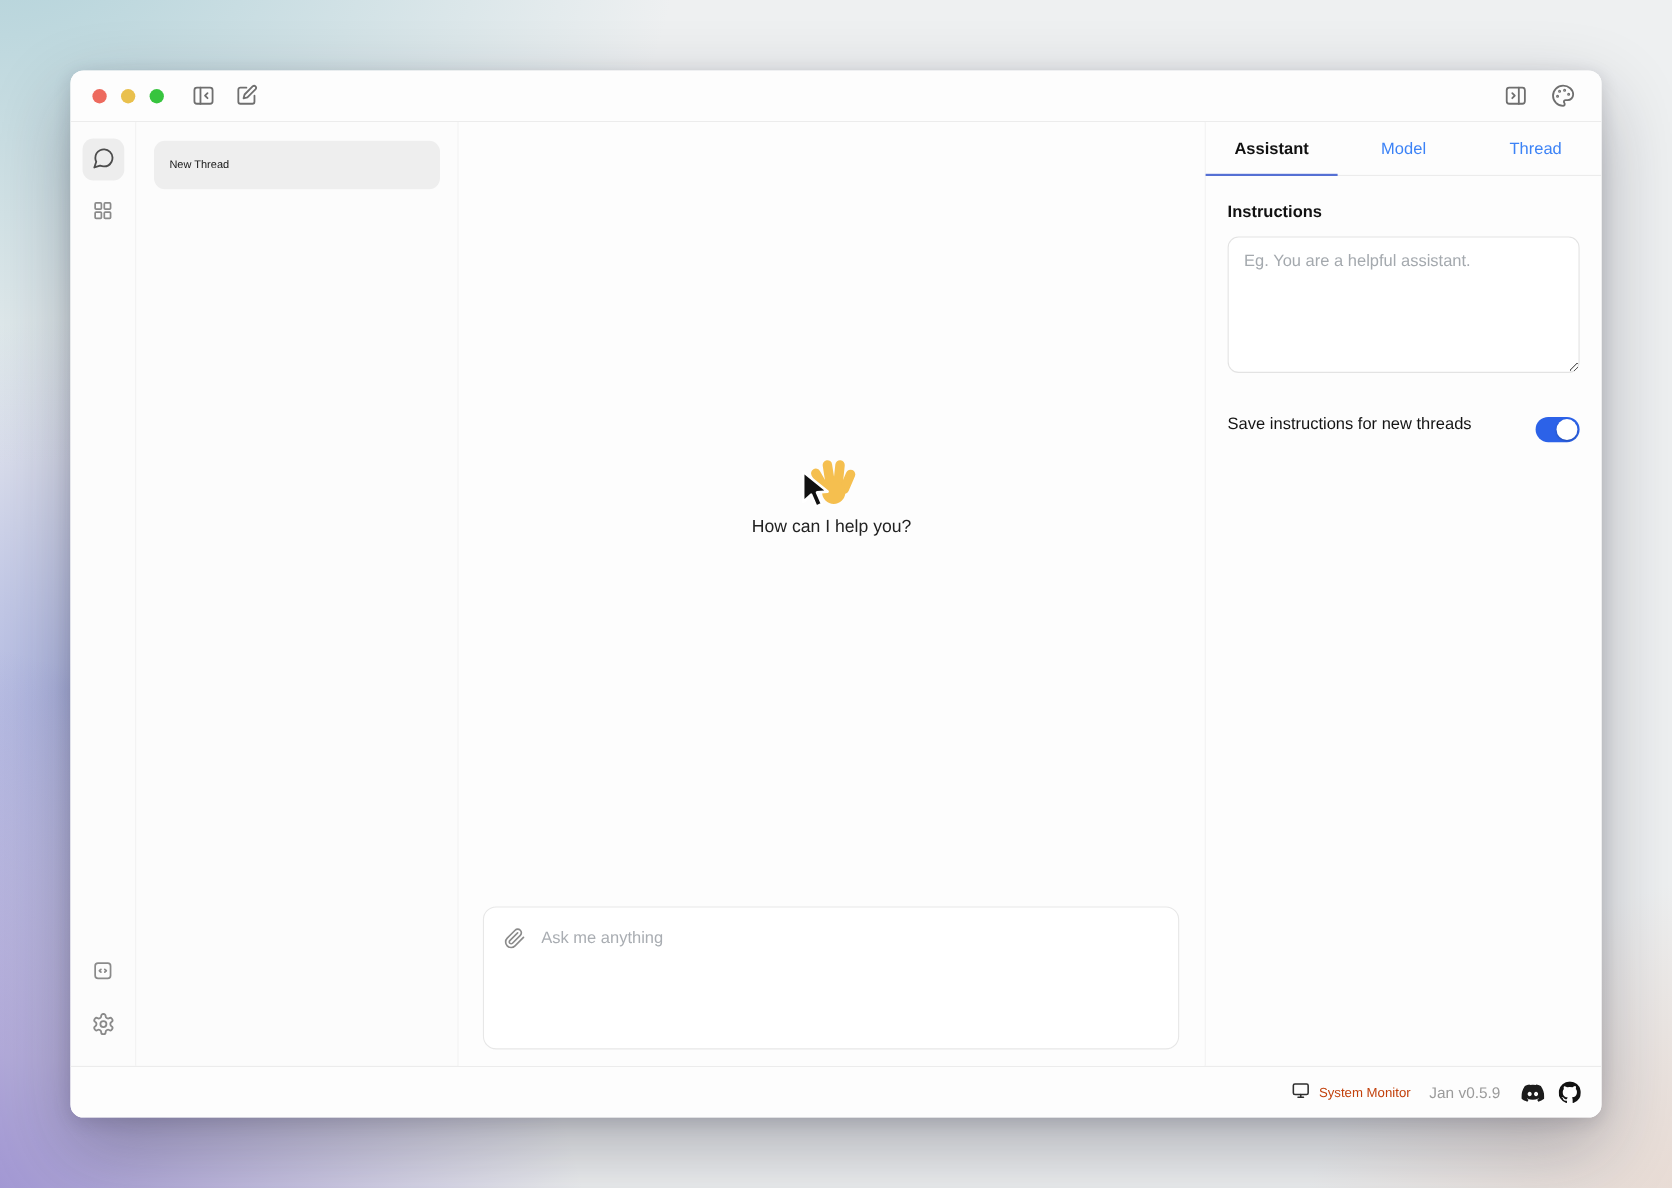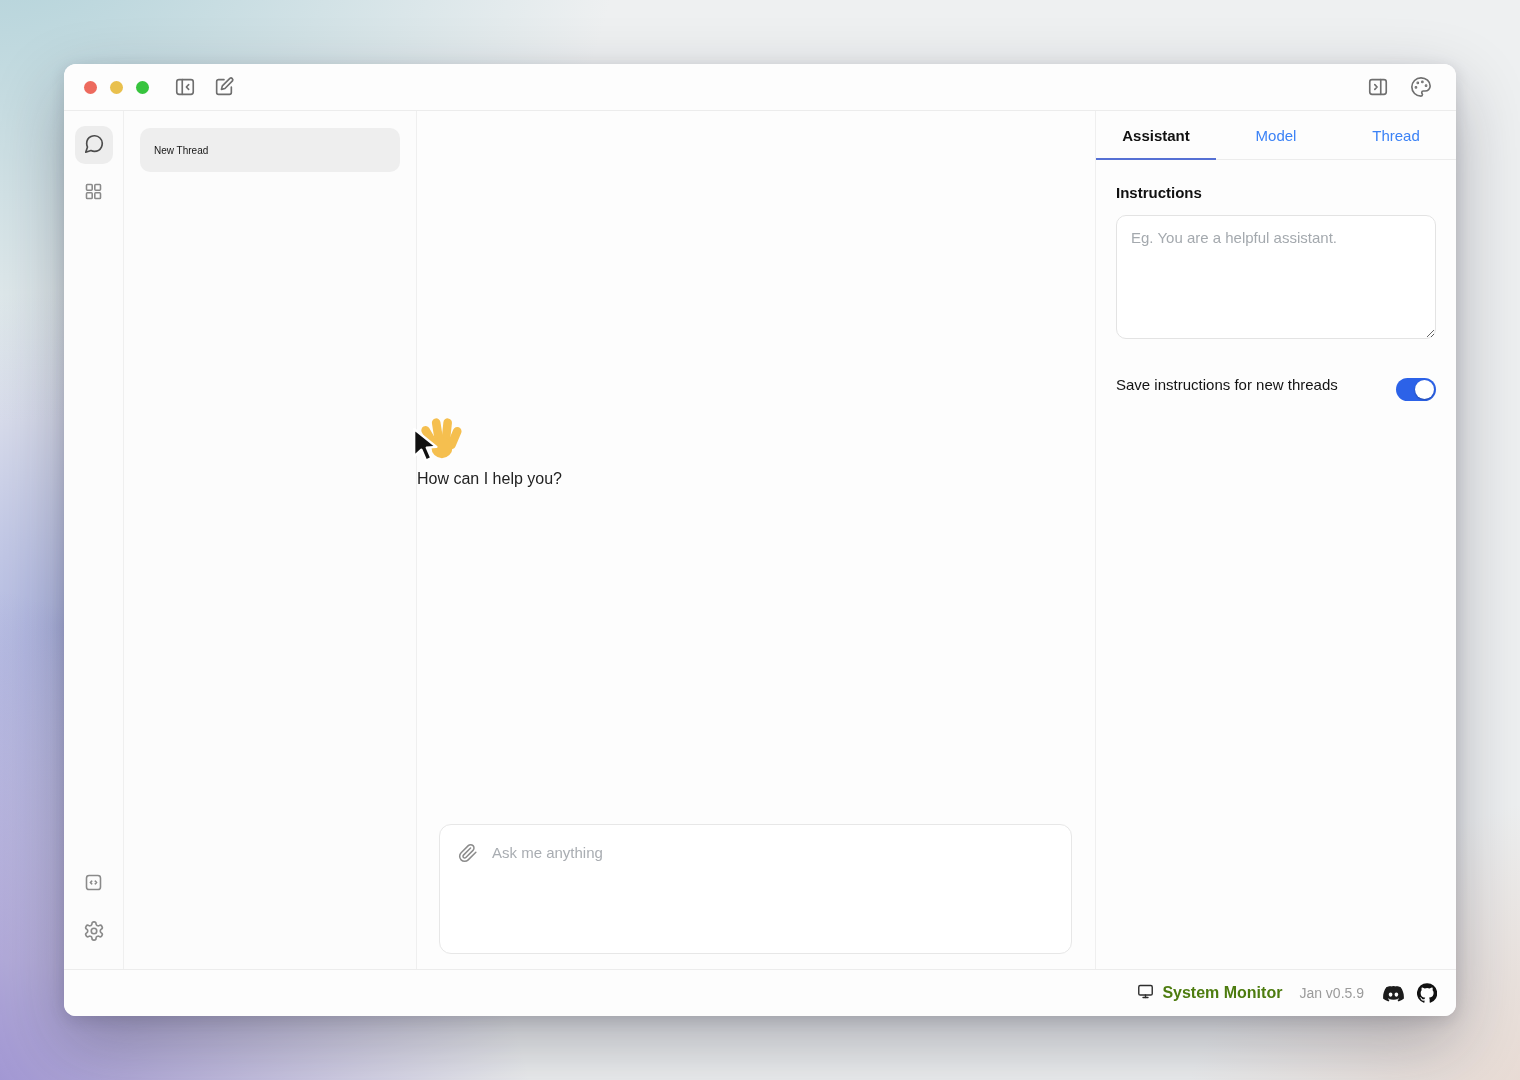--- a/index.html
+++ b/index.html
@@ -57,21 +57,21 @@
   .threads{
     width:260px;flex:0 0 260px;border-right:1px solid #efefef;background:#fcfcfc;
     padding:17px 16px;
   }
   .thread-item{
     height:44px;border-radius:10px;background:#eeeeee;display:flex;align-items:center;
     padding:0 14px;font-size:10px;font-weight:500;color:#161616;cursor:pointer;
   }
   
   .main{flex:1 1 auto;position:relative;background:#fdfdfd;min-width:0;}
-  .greeting{position:absolute;top:303px;left:0;right:0;}
+  .greeting{position:absolute;top:303px;left:0;right:0;text-align:center;}
   .wave-wrap{position:relative;display:inline-block;width:46px;height:48px;}
   .cursor{position:absolute;left:-9px;top:12px;}
   .greet-text{margin-top:4px;font-size:16px;font-weight:500;color:#222;}
   .inputbox{
     position:absolute;left:22px;right:23px;bottom:15px;height:130px;
     background:#fff;border:1px solid #e7e7e7;border-radius:12px;
     box-sizing:border-box;padding:18px 16px 14px 18px;
     display:flex;flex-direction:column;justify-content:space-between;
   }
   .input-row{display:flex;align-items:flex-start;gap:12px;}
@@ -122,21 +122,21 @@
     position:absolute;top:2px;right:2px;width:19px;height:19px;border-radius:50%;background:#fff;
     box-shadow:0 1px 2px rgba(0,0,0,.25);
   }
   
   .statusbar{
     height:46px;flex:0 0 46px;border-top:1px solid #ececec;background:#fdfdfd;
     display:flex;align-items:center;justify-content:flex-end;padding-right:19px;
   }
   .sysmon{display:flex;align-items:center;gap:8px;background:none;border:none;cursor:pointer;
     font-family:"Liberation Sans","DejaVu Sans",sans-serif;}
-  .sysmon-label{font-size:16px;font-weight:700;color:#4d7c0f;}
+  .sysmon-label{font-size:12px;font-weight:400;color:#c2410c;}
   .version{font-size:14px;color:#9b9b9b;margin-left:11px;}
   .social{display:flex;align-items:center;gap:13px;margin-left:19px;}
 </style>
 </head>
 <body>
 
 <div class="stage">
   <div class="window">
 
     <div class="titlebar">

